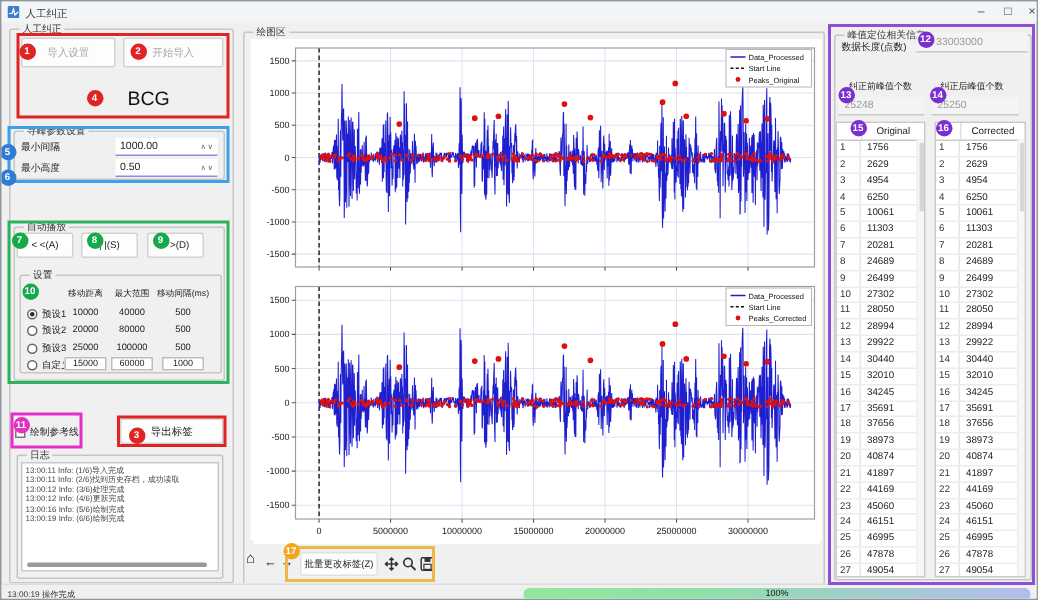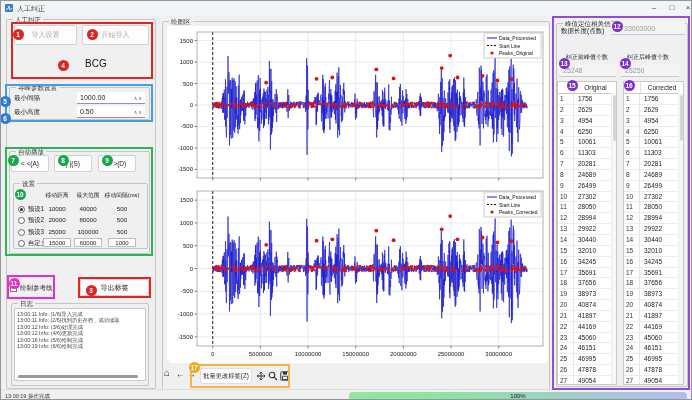--- a/index.html
+++ b/index.html
@@ -57,21 +57,21 @@
     <span class="wctl" style="left:664px">□</span>
     <span class="wctl" style="left:680px">×</span>
   </div>
 
   <div class="gbox" style="left:5px;top:18px;width:150px;height:370px">
     <span class="gtitle">人工纠正</span>
   </div>
 
   <div class="btn disabled" style="left:13px;top:24px;width:63px;height:20px">导入设置</div>
   <div class="btn disabled" style="left:81px;top:24px;width:67px;height:20px">开始导入</div>
-  <span class="lbl" style="left:84px;top:57px;font-size:10px;color:#111">BCG</span>
+  <span class="lbl" style="left:84px;top:57px;font-size:13px;color:#111">BCG</span>
 
   <div class="gbox" style="left:8px;top:86px;width:141px;height:33px">
     <span class="gtitle">寻峰参数设置</span>
   </div>
   <span class="lbl" style="left:13px;top:93px">最小间隔</span>
   <div class="spin" style="left:76px;top:91px;width:68px;height:12px">
     <span class="val">1000.00</span>
     <span class="arr"><span>∧</span><span>∨</span></span>
   </div>
   <span class="lbl" style="left:13px;top:107px">最小高度</span>

